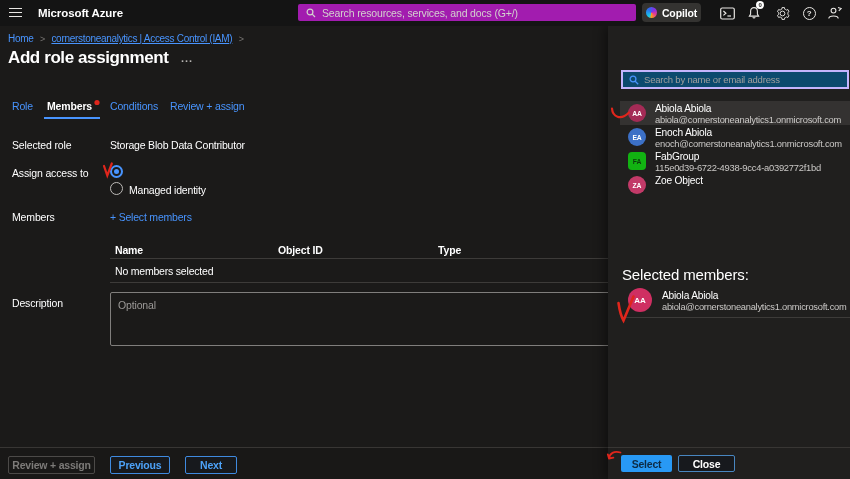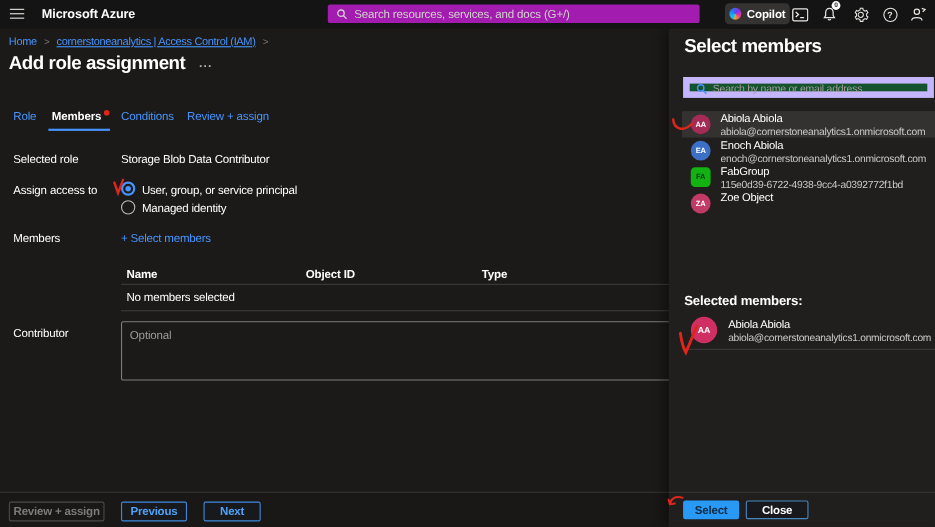--- a/index.html
+++ b/index.html
@@ -8,21 +8,21 @@
          font-size:10.5px; letter-spacing:-0.15px; position:relative; }
 
   
   .topbar { position:absolute; top:0; left:0; width:850px; height:26px; background:#141414; z-index:40; }
   .hamburger { position:absolute; left:9px; top:8px; width:13px; height:10px; cursor:pointer; }
   .hamburger span { display:block; height:1.4px; background:#e8e6e3; margin-bottom:2.6px; }
   .apptitle { position:absolute; left:38px; top:7px; font-size:11.5px; font-weight:700; letter-spacing:-0.1px; }
   .gsearch { position:absolute; left:298px; top:4px; width:338px; height:17px; background:#a21caf;
              border-radius:2px; display:flex; align-items:center; padding-left:8px; }
   .gsearch .ph { color:#d3d1ce; font-size:10.5px; margin-left:6px; }
-  .copilot { position:absolute; left:659px; top:3px; width:59px; height:19px; background:#343331;
+  .copilot { position:absolute; left:642px; top:3px; width:59px; height:19px; background:#343331;
              border-radius:4px; display:flex; align-items:center; justify-content:center; gap:5px; }
   .copilot .lbl { font-size:10.5px; font-weight:700; color:#fff; }
   .cicon { width:11px; height:11px; border-radius:50%;
            background:conic-gradient(from 210deg,#18c9e8,#2a6ff0 30%,#8a2ee6 55%,#e83e8c 75%,#f8a01b 92%,#18c9e8); }
   .tbicon { position:absolute; top:0; width:26px; height:26px; display:flex; align-items:center; justify-content:center; color:#e8e6e3; }
   .helpc { width:13px; height:13px; border:1.2px solid #e8e6e3; border-radius:50%; display:flex;
            align-items:center; justify-content:center; font-size:8px; font-weight:700; }
   .badge { position:absolute; top:1px; right:3px; width:8px; height:8px; background:#fff; border-radius:50%;
            color:#1b1a19; font-size:6px; font-weight:700; display:flex; align-items:center; justify-content:center; }
 
@@ -66,31 +66,31 @@
          display:flex; align-items:center; justify-content:center; border-radius:2px; cursor:pointer; }
   .btn.disabled { left:8px; width:87px; border:1px solid #4c4a48; color:#7d7b79; }
   .btn.outline { border:1px solid #3f8ae0; color:#4da2f8; background:#17191d; }
   .btn.prev { left:110px; width:60px; }
   .btn.next { left:185px; width:52px; }
 
   
   .panel { position:absolute; left:608px; top:26px; width:242px; height:453px; background:#201f1e;
            z-index:20; box-shadow:-4px 0 10px rgba(0,0,0,0.4); }
   .ptitle { position:absolute; left:14px; top:6px; font-size:17px; font-weight:700; letter-spacing:-0.4px; }
-  .psearch { position:absolute; left:13px; top:44px; width:228px; height:19px; border:6px solid #c4b5fd;
-             background:#14532d; display:flex; align-items:flex-start; padding-left:6px; }
+  .psearch { position:absolute; left:13px; top:44px; width:228px; height:19px; border:2px solid #c4b5fd;
+             background:#0c4a6e; display:flex; align-items:center; padding-left:6px; }
   .psearch .ph { color:#a19f9c; font-size:9.5px; letter-spacing:-0.2px; margin-left:5px; }
   .mlist { position:absolute; left:0; top:75px; width:242px; }
   .mrow { position:relative; height:24px; width:242px; cursor:pointer; }
   .mrow.hl { background:linear-gradient(to right, transparent 12px, #343231 12px); }
   .avatar { position:absolute; left:20px; top:3px; width:18px; height:18px; border-radius:50%;
             display:flex; align-items:center; justify-content:center; font-size:6.8px; font-weight:700; color:#fff; }
   .mname { position:absolute; left:47px; top:2px; font-size:10.2px; letter-spacing:-0.2px; white-space:nowrap; }
   .mdetail { position:absolute; left:47px; top:13px; font-size:9.4px; letter-spacing:-0.25px; color:#cbc9c7; white-space:nowrap;text-align:right; }
-  .sel-label { position:absolute; left:14px; top:240px; font-size:12px;font-weight:bold; }
+  .sel-label { position:absolute; left:14px; top:240px; font-size:15px; }
   .srow { position:absolute; left:0; top:260px; width:242px; height:32px; }
   .srow .avatar { width:24px; height:24px; top:2px; font-size:8px; }
   .srow .mname { left:54px; top:3.5px; }
   .srow .mdetail { left:54px; top:15.5px; font-size:9.3px; }
   .pdivider { position:absolute; left:14px; top:291px; width:228px; height:1px; background:#3d3b39; }
   .pfooter-line { position:absolute; left:0; top:421px; width:242px; height:1px; background:#383634; }
   .btn.select { left:13px; top:429px; width:51px; height:17px; background:#2899f5; color:#0d2b45; }
   .btn.close { left:70px; top:429px; width:57px; height:17px; border:1px solid #4886c0; color:#fff; background:#17191d; }
 
   .annot { position:absolute; left:0; top:0; width:850px; height:479px; z-index:60; pointer-events:none; }
@@ -163,48 +163,46 @@
     <span class="tab" style="left:110px">Conditions</span>
     <span class="tab" style="left:170px">Review + assign</span>
     <span class="tabline"></span>
   </div>
 
   <span class="flabel" style="top:113px">Selected role</span>
   <span class="fvalue" style="top:113px">Storage Blob Data Contributor</span>
 
   <span class="flabel" style="top:141px">Assign access to</span>
   <span class="radio sel" style="top:139px"></span>
-  <span class="rlabel" style="top:141px">User, group, or service principal</span>
   <span class="radio unsel" style="top:156px"></span>
   <span class="rlabel" style="top:158px">Managed identity</span>
 
   <span class="flabel" style="top:185px">Members</span>
   <span class="fvalue link" style="top:185px">+ Select members</span>
 
   <span class="th" style="left:115px; top:218px">Name</span>
   <span class="th" style="left:278px; top:218px">Object ID</span>
   <span class="th" style="left:438px; top:218px">Type</span>
   <div class="divider" style="top:232px"></div>
   <span class="emptytext" style="top:239px">No members selected</span>
   <div class="divider" style="top:256px"></div>
 
-  <span class="flabel" style="top:271px">Contributor</span>
+  <span class="flabel" style="top:271px">Description</span>
   <div class="desc">
     <span class="ph">Optional</span>
   </div>
 </main>
 
 <footer class="footer">
   <div class="btn disabled">Review + assign</div>
   <div class="btn outline prev">Previous</div>
   <div class="btn outline next">Next</div>
 </footer>
 
 <aside class="panel">
-  <h2 class="ptitle">Select members</h2>
   <div class="psearch">
     <svg width="10" height="10" viewBox="0 0 10 10">
       <circle cx="4" cy="4" r="2.9" fill="none" stroke="#4894fe" stroke-width="1.3"></circle>
       <line x1="6.2" y1="6.2" x2="9.2" y2="9.2" stroke="#4894fe" stroke-width="1.3"></line>
     </svg>
     <span class="ph">Search by name or email address</span>
   </div>
 
   <div class="mlist">
     <div class="mrow hl">

